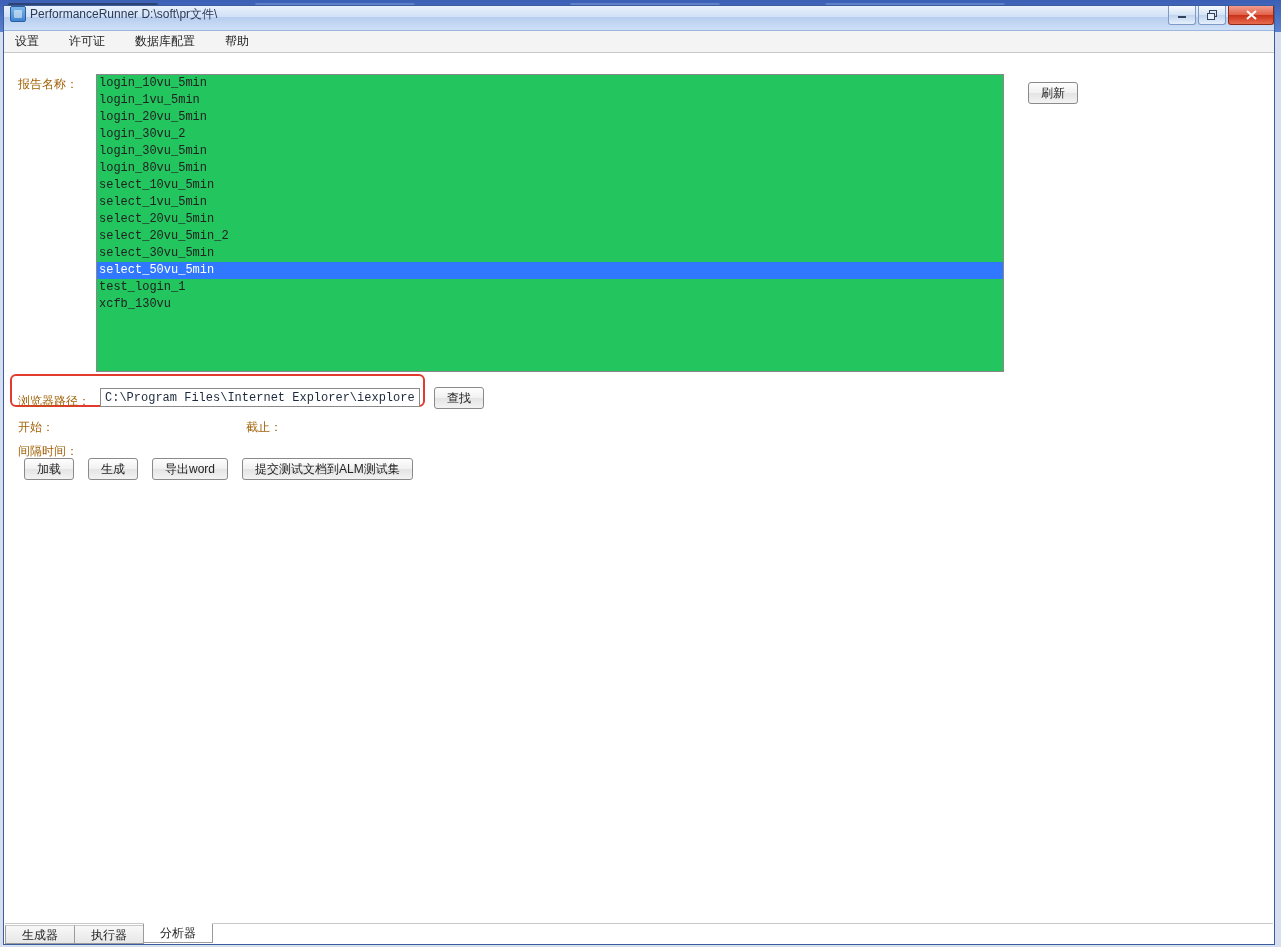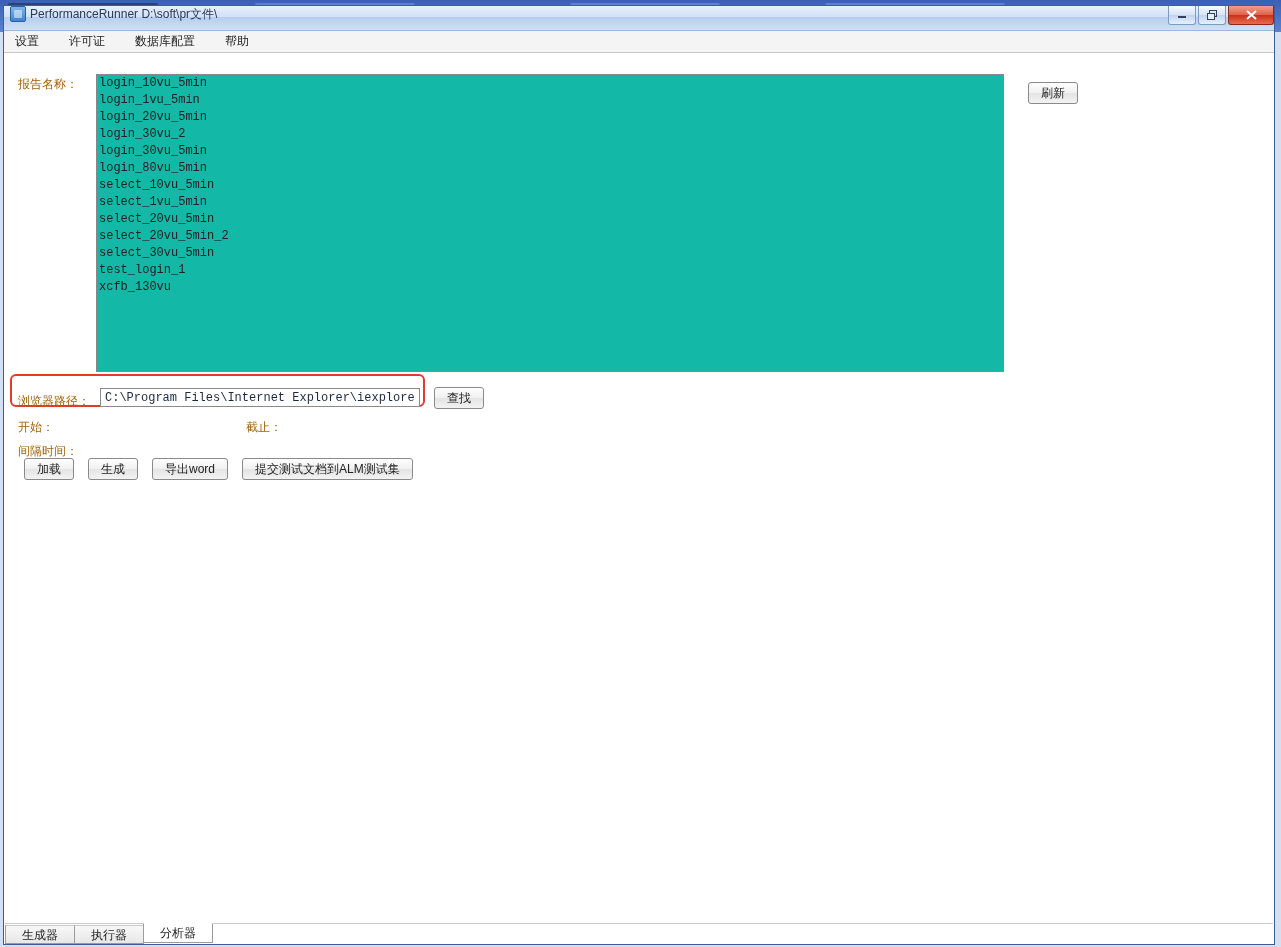--- a/index.html
+++ b/index.html
@@ -78,21 +78,21 @@
     position: absolute; top: 48px; left: 0; right: 0; bottom: 22px;
     background: #fff;
   }
   
   .label { color:#a16207; }
   
   .report-label { position:absolute; left: 14px; top: 22px; }
   
   .report-list {
     position:absolute; left: 92px; top: 20px; width: 908px; height: 298px;
-    border: 1px solid #888; background:#14b8a6; overflow:hidden;
+    border: 1px solid #888; background:#22c55e; overflow:hidden;
     font-family: "SimSun","NSimSun","Courier New",monospace;
   }
   .report-list .item {
     height: 17px; line-height: 17px; padding-left: 2px; color:#222;
     white-space: nowrap; cursor: default;
   }
   .report-list .item.selected { background:#2f78ff; color:#fff; }
   
   .btn {
     height: 22px; min-width: 50px;
@@ -194,20 +194,21 @@
         <div class="item">login_1vu_5min</div>
         <div class="item">login_20vu_5min</div>
         <div class="item">login_30vu_2</div>
         <div class="item">login_30vu_5min</div>
         <div class="item">login_80vu_5min</div>
         <div class="item">select_10vu_5min</div>
         <div class="item">select_1vu_5min</div>
         <div class="item">select_20vu_5min</div>
         <div class="item">select_20vu_5min_2</div>
         <div class="item">select_30vu_5min</div>
+        <div class="item selected">select_50vu_5min</div>
         <div class="item">test_login_1</div>
         <div class="item">xcfb_130vu</div>
       </div>
 
     <button class="btn refresh-btn">刷新</button>
 
     <div class="highlight-box"></div>
     <span class="label browser-label">浏览器路径：</span>
     <input class="browser-input" type="text" value="C:\Program Files\Internet Explorer\iexplore.exe" style="">
     <button class="btn find-btn">查找</button>

